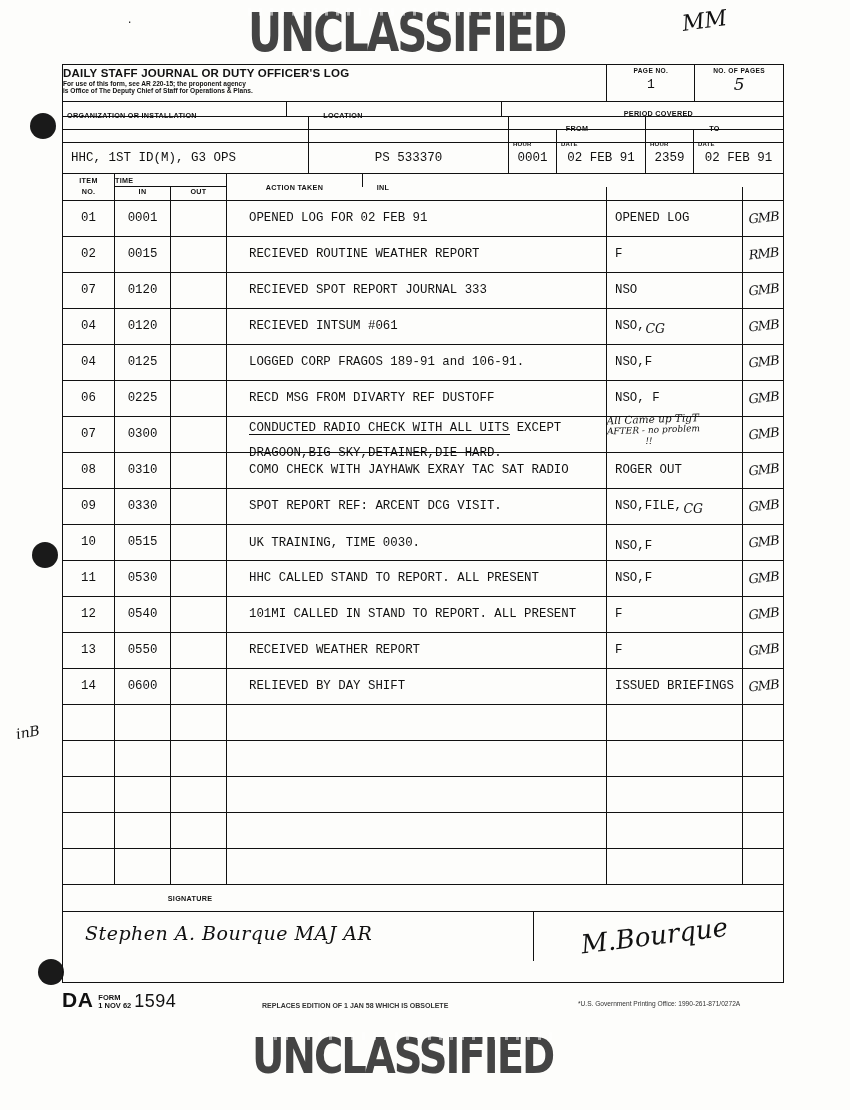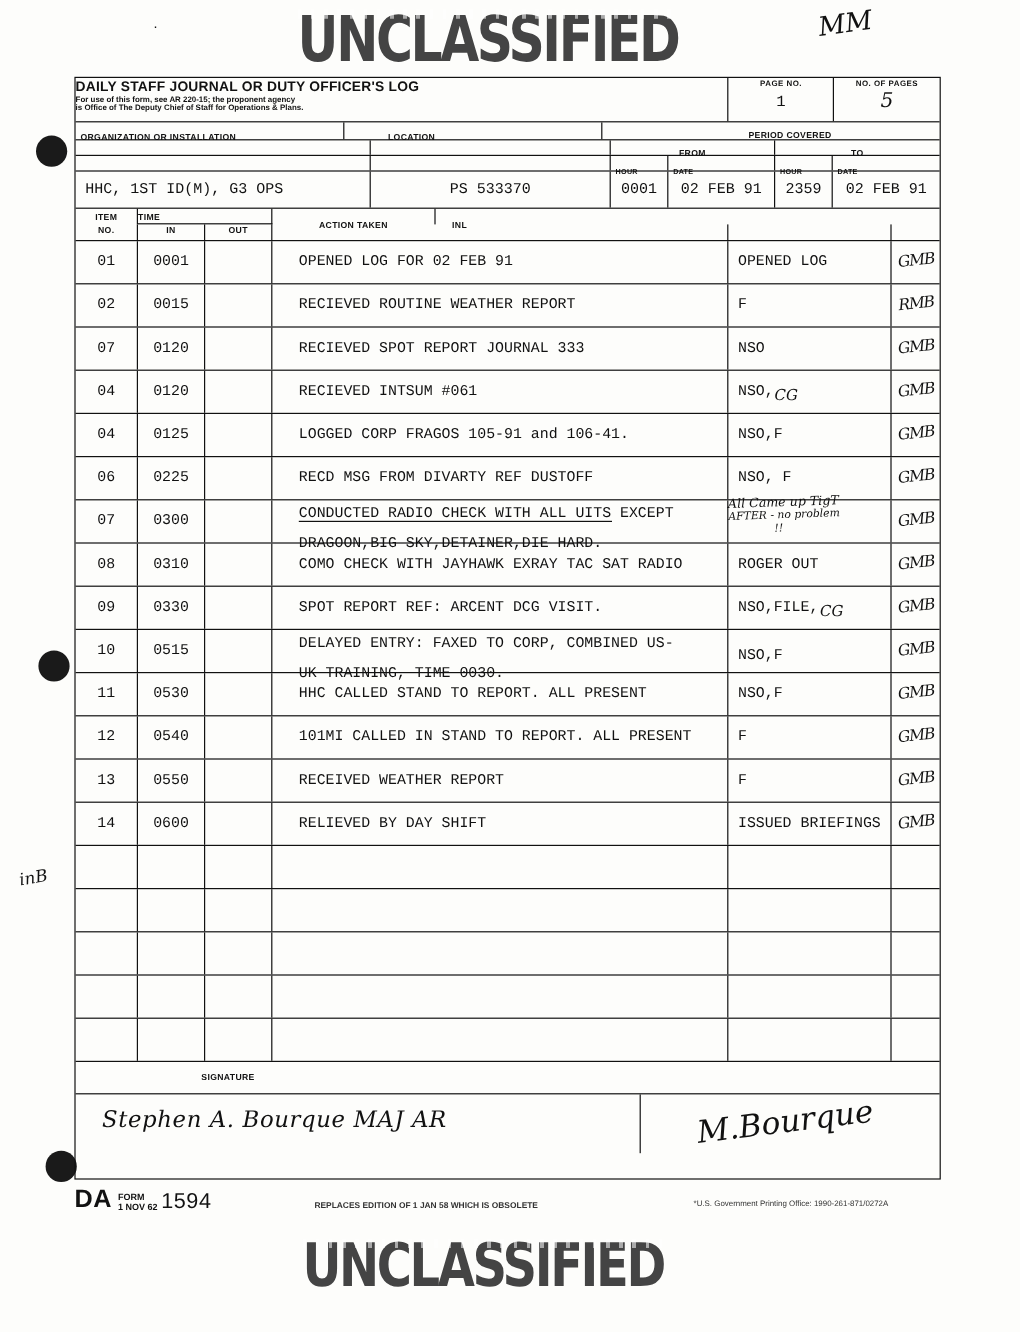--- a/index.html
+++ b/index.html
@@ -507,21 +507,21 @@
           <div class="cell d-item">
             <div class="mono">04</div>
           </div>
           <div class="cell d-in">
             <div class="mono">0125</div>
           </div>
           <div class="cell d-out">
             <div class="mono"></div>
           </div>
           <div class="cell d-inc">
-            <div class="mono">LOGGED CORP FRAGOS 105-91 and 106-41.</div>
+            <div class="mono">LOGGED CORP FRAGOS 189-91 and 106-91.</div>
           </div>
           <div class="cell d-act">
             <div class="mono">NSO,F</div>
           </div>
           <div class="cell d-inl">
             <div class="inl">GMB</div>
           </div>
         </div>
         <div class="row bb drow">
           <div class="cell d-item">
@@ -613,21 +613,20 @@
           <div class="cell d-item">
             <div class="mono">10</div>
           </div>
           <div class="cell d-in">
             <div class="mono">0515</div>
           </div>
           <div class="cell d-out">
             <div class="mono"></div>
           </div>
           <div class="cell d-inc">
-            <div class="mono">DELAYED ENTRY: FAXED TO CORP, COMBINED US-</div>
             <div class="mono" style="padding-top: 11px;">UK TRAINING,  TIME  0030.</div>
           </div>
           <div class="cell d-act">
             <div class="mono">NSO,F</div>
           </div>
           <div class="cell d-inl">
             <div class="inl">GMB</div>
           </div>
         </div>
         <div class="row bb drow">

